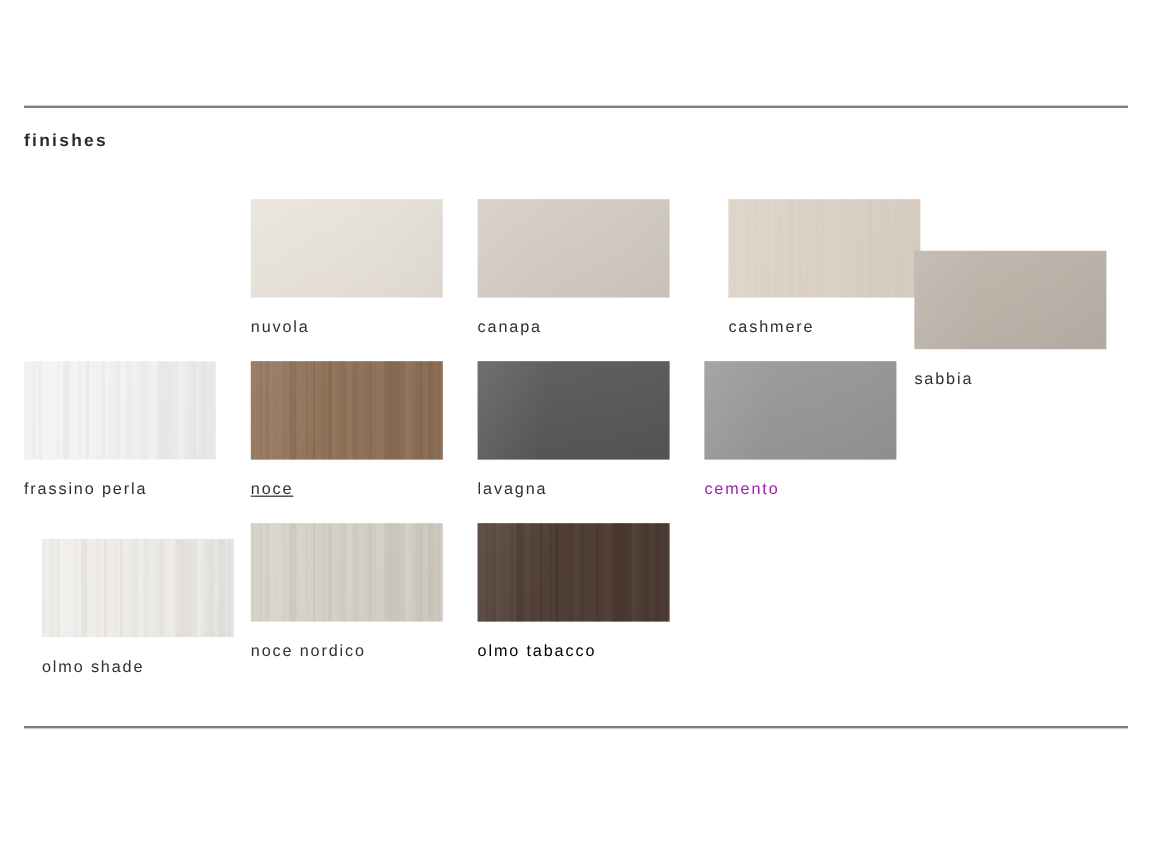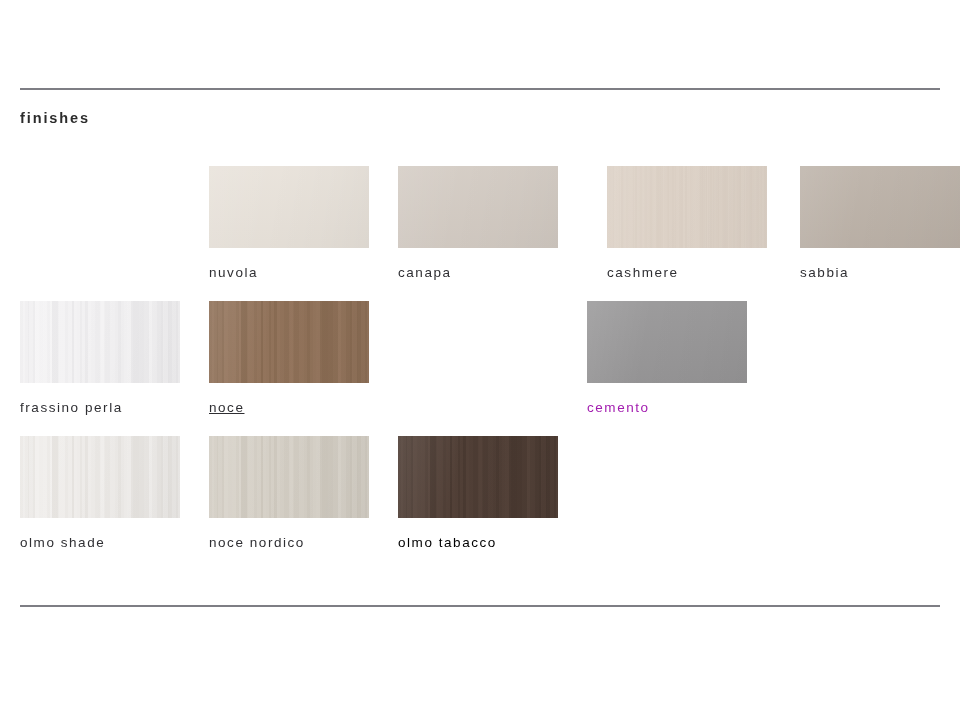--- a/index.html
+++ b/index.html
@@ -111,21 +111,21 @@
           </div>
           <div class="label" style="color: rgb(47, 47, 51);">nuvola</div>
         </div>
         <div class="cell" style="left: 575px; margin-left: 12px;">
           <div class="swatch" style="background-color: rgb(222, 211, 200);">
             <div class="grain" style="background-image: linear-gradient(90deg, rgba(210, 198, 186, 0.196) 0%, rgba(210, 198, 186, 0.196) 0.89%, rgba(210, 198, 186, 0.086) 0.89%, rgba(210, 198, 186, 0.086) 1.41%, rgba(210, 198, 186, 0.176) 1.41%, rgba(210, 198, 186, 0.176) 2.25%, rgba(210, 198, 186, 0.31) 2.25%, rgba(210, 198, 186, 0.31) 2.73%, rgba(210, 198, 186, 0.145) 2.73%, rgba(210, 198, 186, 0.145) 3.72%, rgba(210, 198, 186, 0.275) 3.72%, rgba(210, 198, 186, 0.275) 4.4%, rgba(210, 198, 186, 0.027) 4.4%, rgba(210, 198, 186, 0.027) 5.46%, rgba(210, 198, 186, 0.082) 5.46%, rgba(210, 198, 186, 0.082) 6.36%, rgba(210, 198, 186, 0.055) 6.36%, rgba(210, 198, 186, 0.055) 7.43%, rgba(210, 198, 186, 0.173) 7.43%, rgba(210, 198, 186, 0.173) 8.39%, rgba(210, 198, 186, 0.02) 8.39%, rgba(210, 198, 186, 0.02) 8.97%, rgba(210, 198, 186, 0.337) 8.97%, rgba(210, 198, 186, 0.337) 10.31%, rgba(210, 198, 186, 0.157) 10.31%, rgba(210, 198, 186, 0.157) 10.83%, rgba(210, 198, 186, 0.067) 10.83%, rgba(210, 198, 186, 0.067) 12.18%, rgba(210, 198, 186, 0.192) 12.18%, rgba(210, 198, 186, 0.192) 13%, rgba(210, 198, 186, 0.098) 13%, rgba(210, 198, 186, 0.098) 14.07%, rgba(210, 198, 186, 0.345) 14.07%, rgba(210, 198, 186, 0.345) 14.64%, rgba(210, 198, 186, 0.082) 14.64%, rgba(210, 198, 186, 0.082) 15.49%, rgba(210, 198, 186, 0.118) 15.49%, rgba(210, 198, 186, 0.118) 16.44%, rgba(210, 198, 186, 0.27) 16.44%, rgba(210, 198, 186, 0.27) 16.99%, rgba(210, 198, 186, 0.12) 16.99%, rgba(210, 198, 186, 0.12) 17.74%, rgba(210, 198, 186, 0.325) 17.74%, rgba(210, 198, 186, 0.325) 18.22%, rgba(210, 198, 186, 0.31) 18.22%, rgba(210, 198, 186, 0.31) 18.86%, rgba(210, 198, 186, 0.082) 18.86%, rgba(210, 198, 186, 0.082) 19.73%, rgba(210, 198, 186, 0.14) 19.73%, rgba(210, 198, 186, 0.14) 20.73%, rgba(210, 198, 186, 0.227) 20.73%, rgba(210, 198, 186, 0.227) 21.89%, rgba(210, 198, 186, 0.08) 21.89%, rgba(210, 198, 186, 0.08) 22.43%, rgba(210, 198, 186, 0.03) 22.43%, rgba(210, 198, 186, 0.03) 23.28%, rgba(210, 198, 186, 0.145) 23.28%, rgba(210, 198, 186, 0.145) 23.73%, rgba(210, 198, 186, 0.227) 23.73%, rgba(210, 198, 186, 0.227) 24.81%, rgba(210, 198, 186, 0.114) 24.81%, rgba(210, 198, 186, 0.114) 26.16%, rgba(210, 198, 186, 0.173) 26.16%, rgba(210, 198, 186, 0.173) 27%, rgba(210, 198, 186, 0.294) 27%, rgba(210, 198, 186, 0.294) 27.84%, rgba(210, 198, 186, 0.153) 27.84%, rgba(210, 198, 186, 0.153) 28.69%, rgba(210, 198, 186, 0.082) 28.69%, rgba(210, 198, 186, 0.082) 29.35%, rgba(210, 198, 186, 0.047) 29.35%, rgba(210, 198, 186, 0.047) 30.5%, rgba(210, 198, 186, 0.267) 30.5%, rgba(210, 198, 186, 0.267) 31.17%, rgba(210, 198, 186, 0.337) 31.17%, rgba(210, 198, 186, 0.337) 32.43%, rgba(210, 198, 186, 0.3) 32.43%, rgba(210, 198, 186, 0.3) 33.75%, rgba(210, 198, 186, 0.224) 33.75%, rgba(210, 198, 186, 0.224) 34.9%, rgba(210, 198, 186, 0.008) 34.9%, rgba(210, 198, 186, 0.008) 35.85%, rgba(210, 198, 186, 0.125) 35.85%, rgba(210, 198, 186, 0.125) 36.58%, rgba(210, 198, 186, 0.137) 36.58%, rgba(210, 198, 186, 0.137) 37.19%, rgba(210, 198, 186, 0.26) 37.19%, rgba(210, 198, 186, 0.26) 38.28%, rgba(210, 198, 186, 0.333) 38.28%, rgba(210, 198, 186, 0.333) 38.95%, rgba(210, 198, 186, 0.125) 38.95%, rgba(210, 198, 186, 0.125) 39.35%, rgba(210, 198, 186, 0.153) 39.35%, rgba(210, 198, 186, 0.153) 40.34%, rgba(210, 198, 186, 0.345) 40.34%, rgba(210, 198, 186, 0.345) 40.83%, rgba(210, 198, 186, 0.306) 40.83%, rgba(210, 198, 186, 0.306) 41.68%, rgba(210, 198, 186, 0.165) 41.68%, rgba(210, 198, 186, 0.165) 42.67%, rgba(210, 198, 186, 0.28) 42.67%, rgba(210, 198, 186, 0.28) 43.2%, rgba(210, 198, 186, 0.094) 43.2%, rgba(210, 198, 186, 0.094) 44.49%, rgba(210, 198, 186, 0.055) 44.49%, rgba(210, 198, 186, 0.055) 44.92%, rgba(210, 198, 186, 0.243) 44.92%, rgba(210, 198, 186, 0.243) 46.02%, rgba(210, 198, 186, 0.306) 46.02%, rgba(210, 198, 186, 0.306) 47.09%, rgba(210, 198, 186, 0.29) 47.09%, rgba(210, 198, 186, 0.29) 47.71%, rgba(210, 198, 186, 0.01) 47.71%, rgba(210, 198, 186, 0.01) 48.28%, rgba(210, 198, 186, 0.008) 48.28%, rgba(210, 198, 186, 0.008) 48.77%, rgba(210, 198, 186, 0.29) 48.77%, rgba(210, 198, 186, 0.29) 49.7%, rgba(210, 198, 186, 0.05) 49.7%, rgba(210, 198, 186, 0.05) 50.95%, rgba(210, 198, 186, 0.02) 50.95%, rgba(210, 198, 186, 0.02) 51.84%, rgba(210, 198, 186, 0.173) 51.84%, rgba(210, 198, 186, 0.173) 52.52%, rgba(210, 198, 186, 0.125) 52.52%, rgba(210, 198, 186, 0.125) 52.98%, rgba(210, 198, 186, 0.106) 52.98%, rgba(210, 198, 186, 0.106) 53.61%, rgba(210, 198, 186, 0.047) 53.61%, rgba(210, 198, 186, 0.047) 54.8%, rgba(210, 198, 186, 0) 54.8%, rgba(210, 198, 186, 0) 55.37%, rgba(210, 198, 186, 0.03) 55.37%, rgba(210, 198, 186, 0.03) 56.39%, rgba(210, 198, 186, 0.04) 56.39%, rgba(210, 198, 186, 0.04) 57.2%, rgba(210, 198, 186, 0.145) 57.2%, rgba(210, 198, 186, 0.145) 58.07%, rgba(210, 198, 186, 0.267) 58.07%, rgba(210, 198, 186, 0.267) 58.48%, rgba(210, 198, 186, 0.26) 58.48%, rgba(210, 198, 186, 0.26) 59.33%, rgba(210, 198, 186, 0.325) 59.33%, rgba(210, 198, 186, 0.325) 60.07%, rgba(210, 198, 186, 0.224) 60.07%, rgba(210, 198, 186, 0.224) 61.19%, rgba(210, 198, 186, 0.125) 61.19%, rgba(210, 198, 186, 0.125) 61.86%, rgba(210, 198, 186, 0.31) 61.86%, rgba(210, 198, 186, 0.31) 62.33%, rgba(210, 198, 186, 0.024) 62.33%, rgba(210, 198, 186, 0.024) 62.82%, rgba(210, 198, 186, 0.106) 62.82%, rgba(210, 198, 186, 0.106) 63.4%, rgba(210, 198, 186, 0.21) 63.4%, rgba(210, 198, 186, 0.21) 63.83%, rgba(210, 198, 186, 0.133) 63.83%, rgba(210, 198, 186, 0.133) 64.67%, rgba(210, 198, 186, 0.318) 64.67%, rgba(210, 198, 186, 0.318) 65.61%, rgba(210, 198, 186, 0.15) 65.61%, rgba(210, 198, 186, 0.15) 66.54%, rgba(210, 198, 186, 0.314) 66.54%, rgba(210, 198, 186, 0.314) 67.06%, rgba(210, 198, 186, 0.176) 67.06%, rgba(210, 198, 186, 0.176) 68.12%, rgba(210, 198, 186, 0.235) 68.12%, rgba(210, 198, 186, 0.235) 69.43%, rgba(210, 198, 186, 0.337) 69.43%, rgba(210, 198, 186, 0.337) 70.29%, rgba(210, 198, 186, 0.145) 70.29%, rgba(210, 198, 186, 0.145) 71.57%, rgba(210, 198, 186, 0.247) 71.57%, rgba(210, 198, 186, 0.247) 72.47%, rgba(210, 198, 186, 0.32) 72.47%, rgba(210, 198, 186, 0.32) 73.66%, rgba(210, 198, 186, 0.345) 73.66%, rgba(210, 198, 186, 0.345) 74.6%, rgba(210, 198, 186, 0.29) 74.6%, rgba(210, 198, 186, 0.29) 75.64%, rgba(210, 198, 186, 0.027) 75.64%, rgba(210, 198, 186, 0.027) 76.48%, rgba(210, 198, 186, 0.192) 76.48%, rgba(210, 198, 186, 0.192) 77.85%, rgba(210, 198, 186, 0.137) 77.85%, rgba(210, 198, 186, 0.137) 78.9%, rgba(210, 198, 186, 0.275) 78.9%, rgba(210, 198, 186, 0.275) 80.05%, rgba(210, 198, 186, 0.157) 80.05%, rgba(210, 198, 186, 0.157) 80.96%, rgba(210, 198, 186, 0.255) 80.96%, rgba(210, 198, 186, 0.255) 82.24%, rgba(210, 198, 186, 0.13) 82.24%, rgba(210, 198, 186, 0.13) 82.69%, rgba(210, 198, 186, 0.345) 82.69%, rgba(210, 198, 186, 0.345) 83.56%, rgba(210, 198, 186, 0.055) 83.56%, rgba(210, 198, 186, 0.055) 84.62%, rgba(210, 198, 186, 0.06) 84.62%, rgba(210, 198, 186, 0.06) 85.69%, rgba(210, 198, 186, 0.184) 85.69%, rgba(210, 198, 186, 0.184) 86.29%, rgba(210, 198, 186, 0.008) 86.29%, rgba(210, 198, 186, 0.008) 87.01%, rgba(210, 198, 186, 0.18) 87.01%, rgba(210, 198, 186, 0.18) 88.37%, rgba(210, 198, 186, 0.137) 88.37%, rgba(210, 198, 186, 0.137) 88.8%, rgba(210, 198, 186, 0.23) 88.8%, rgba(210, 198, 186, 0.23) 89.39%, rgba(210, 198, 186, 0.26) 89.39%, rgba(210, 198, 186, 0.26) 90.02%, rgba(210, 198, 186, 0.318) 90.02%, rgba(210, 198, 186, 0.318) 90.73%, rgba(210, 198, 186, 0.137) 90.73%, rgba(210, 198, 186, 0.137) 91.72%, rgba(210, 198, 186, 0.063) 91.72%, rgba(210, 198, 186, 0.063) 92.95%, rgba(210, 198, 186, 0.145) 92.95%, rgba(210, 198, 186, 0.145) 93.7%, rgba(210, 198, 186, 0.2) 93.7%, rgba(210, 198, 186, 0.2) 94.99%, rgba(210, 198, 186, 0.06) 94.99%, rgba(210, 198, 186, 0.06) 95.48%, rgba(210, 198, 186, 0.086) 95.48%, rgba(210, 198, 186, 0.086) 96.36%, rgba(210, 198, 186, 0.176) 96.36%, rgba(210, 198, 186, 0.176) 97.16%, rgba(210, 198, 186, 0.01) 97.16%, rgba(210, 198, 186, 0.01) 97.9%, rgba(210, 198, 186, 0.26) 97.9%, rgba(210, 198, 186, 0.26) 98.36%, rgba(210, 198, 186, 0.192) 98.36%, rgba(210, 198, 186, 0.192) 99.21%, rgba(210, 198, 186, 0.035) 99.21%, rgba(210, 198, 186, 0.035) 100%);"></div>
             <div class="sheen"></div>
           </div>
           <div class="label" style="color: rgb(47, 47, 51);">cashmere</div>
         </div>
-        <div class="cell" style="left: 780px;">
+        <div class="cell" style="left: 742px; margin-top: 43px;">
           <div class="swatch" style="background-color: rgb(188, 178, 168);">
             <div class="grain" style="background-image: linear-gradient(rgba(255, 255, 255, 0.05), rgba(0, 0, 0, 0.02));"></div>
             <div class="sheen"></div>
           </div>
           <div class="label" style="color: rgb(47, 47, 51);">sabbia</div>
         </div>
       </div>
       <div class="row">
         <div class="cell" style="left: 0px;">
           <div class="swatch" style="background-color: rgb(246, 245, 246);">
@@ -134,30 +134,37 @@
           </div>
           <div class="label" style="color: rgb(47, 47, 51);">frassino perla</div>
         </div>
         <div class="cell" style="left: 189px;">
           <div class="swatch" style="background-color: rgb(150, 119, 95);">
             <div class="grain" style="background-image: linear-gradient(90deg, rgba(125, 97, 72, 0.337) 0%, rgba(125, 97, 72, 0.337) 2.07%, rgba(125, 97, 72, 0.145) 2.07%, rgba(125, 97, 72, 0.145) 2.94%, rgba(125, 97, 72, 0.306) 2.94%, rgba(125, 97, 72, 0.306) 4.86%, rgba(125, 97, 72, 0.525) 4.86%, rgba(125, 97, 72, 0.525) 5.61%, rgba(125, 97, 72, 0.247) 5.61%, rgba(125, 97, 72, 0.247) 7.99%, rgba(125, 97, 72, 0.47) 7.99%, rgba(125, 97, 72, 0.47) 9.4%, rgba(125, 97, 72, 0.047) 9.4%, rgba(125, 97, 72, 0.047) 12.01%, rgba(125, 97, 72, 0.14) 12.01%, rgba(125, 97, 72, 0.14) 14.1%, rgba(125, 97, 72, 0.094) 14.1%, rgba(125, 97, 72, 0.094) 16.75%, rgba(125, 97, 72, 0.29) 16.75%, rgba(125, 97, 72, 0.29) 19.05%, rgba(125, 97, 72, 0.03) 19.05%, rgba(125, 97, 72, 0.03) 20.11%, rgba(125, 97, 72, 0.58) 20.11%, rgba(125, 97, 72, 0.58) 23.62%, rgba(125, 97, 72, 0.267) 23.62%, rgba(125, 97, 72, 0.267) 24.5%, rgba(125, 97, 72, 0.114) 24.5%, rgba(125, 97, 72, 0.114) 28.06%, rgba(125, 97, 72, 0.33) 28.06%, rgba(125, 97, 72, 0.33) 29.9%, rgba(125, 97, 72, 0.17) 29.9%, rgba(125, 97, 72, 0.17) 32.55%, rgba(125, 97, 72, 0.592) 32.55%, rgba(125, 97, 72, 0.592) 33.6%, rgba(125, 97, 72, 0.14) 33.6%, rgba(125, 97, 72, 0.14) 35.52%, rgba(125, 97, 72, 0.196) 35.52%, rgba(125, 97, 72, 0.196) 37.77%, rgba(125, 97, 72, 0.463) 37.77%, rgba(125, 97, 72, 0.463) 38.77%, rgba(125, 97, 72, 0.21) 38.77%, rgba(125, 97, 72, 0.21) 40.39%, rgba(125, 97, 72, 0.557) 40.39%, rgba(125, 97, 72, 0.557) 41.15%, rgba(125, 97, 72, 0.53) 41.15%, rgba(125, 97, 72, 0.53) 42.41%, rgba(125, 97, 72, 0.14) 42.41%, rgba(125, 97, 72, 0.14) 44.42%, rgba(125, 97, 72, 0.24) 44.42%, rgba(125, 97, 72, 0.24) 46.85%, rgba(125, 97, 72, 0.392) 46.85%, rgba(125, 97, 72, 0.392) 49.77%, rgba(125, 97, 72, 0.133) 49.77%, rgba(125, 97, 72, 0.133) 50.71%, rgba(125, 97, 72, 0.055) 50.71%, rgba(125, 97, 72, 0.055) 52.65%, rgba(125, 97, 72, 0.247) 52.65%, rgba(125, 97, 72, 0.247) 53.3%, rgba(125, 97, 72, 0.39) 53.3%, rgba(125, 97, 72, 0.39) 55.98%, rgba(125, 97, 72, 0.196) 55.98%, rgba(125, 97, 72, 0.196) 59.54%, rgba(125, 97, 72, 0.298) 59.54%, rgba(125, 97, 72, 0.298) 61.44%, rgba(125, 97, 72, 0.5) 61.44%, rgba(125, 97, 72, 0.5) 63.35%, rgba(125, 97, 72, 0.263) 63.35%, rgba(125, 97, 72, 0.263) 65.29%, rgba(125, 97, 72, 0.14) 65.29%, rgba(125, 97, 72, 0.14) 66.63%, rgba(125, 97, 72, 0.08) 66.63%, rgba(125, 97, 72, 0.08) 69.51%, rgba(125, 97, 72, 0.46) 69.51%, rgba(125, 97, 72, 0.46) 70.88%, rgba(125, 97, 72, 0.58) 70.88%, rgba(125, 97, 72, 0.58) 74.12%, rgba(125, 97, 72, 0.518) 74.12%, rgba(125, 97, 72, 0.518) 77.59%, rgba(125, 97, 72, 0.384) 77.59%, rgba(125, 97, 72, 0.384) 80.48%, rgba(125, 97, 72, 0.016) 80.48%, rgba(125, 97, 72, 0.016) 82.75%, rgba(125, 97, 72, 0.216) 82.75%, rgba(125, 97, 72, 0.216) 84.29%, rgba(125, 97, 72, 0.235) 84.29%, rgba(125, 97, 72, 0.235) 85.48%, rgba(125, 97, 72, 0.443) 85.48%, rgba(125, 97, 72, 0.443) 88.17%, rgba(125, 97, 72, 0.573) 88.17%, rgba(125, 97, 72, 0.573) 89.53%, rgba(125, 97, 72, 0.216) 89.53%, rgba(125, 97, 72, 0.216) 90.05%, rgba(125, 97, 72, 0.267) 90.05%, rgba(125, 97, 72, 0.267) 92.42%, rgba(125, 97, 72, 0.592) 92.42%, rgba(125, 97, 72, 0.592) 93.21%, rgba(125, 97, 72, 0.52) 93.21%, rgba(125, 97, 72, 0.52) 95.17%, rgba(125, 97, 72, 0.282) 95.17%, rgba(125, 97, 72, 0.282) 97.55%, rgba(125, 97, 72, 0.475) 97.55%, rgba(125, 97, 72, 0.475) 98.45%, rgba(125, 97, 72, 0.16) 98.45%, rgba(125, 97, 72, 0.16) 100%);"></div>
             <div class="sheen"></div>
           </div>
           <div class="label" style="color: rgb(47, 47, 51); text-decoration: underline;">noce</div>
         </div>
+        <div class="cell" style="left: 378px;">
+          <div class="swatch" style="background-color: rgb(89, 87, 86);">
+            <div class="grain" style="background-image: linear-gradient(rgba(255, 255, 255, 0.05), rgba(0, 0, 0, 0.02));"></div>
+            <div class="sheen"></div>
+          </div>
+          <div class="label" style="color: rgb(47, 47, 51);">lavagna</div>
+        </div>
         <div class="cell" style="left: 567px;">
           <div class="swatch" style="background-color: rgb(151, 150, 151);">
             <div class="grain" style="background-image: linear-gradient(rgba(255, 255, 255, 0.05), rgba(0, 0, 0, 0.02));"></div>
             <div class="sheen"></div>
           </div>
           <div class="label" style="color: #a21caf;">cemento</div>
         </div>
       </div>
       <div class="row">
-        <div class="cell" style="left: 0px;">
+        <div class="cell" style="left: 15px; margin-top: 13px;">
           <div class="swatch" style="background-color: rgb(242, 240, 238);">
             <div class="grain" style="background-image: linear-gradient(90deg, rgba(226, 223, 219, 0.447) 0%, rgba(226, 223, 219, 0.447) 2.07%, rgba(226, 223, 219, 0.196) 2.07%, rgba(226, 223, 219, 0.196) 2.94%, rgba(226, 223, 219, 0.404) 2.94%, rgba(226, 223, 219, 0.404) 4.86%, rgba(226, 223, 219, 0.7) 4.86%, rgba(226, 223, 219, 0.7) 5.61%, rgba(226, 223, 219, 0.33) 5.61%, rgba(226, 223, 219, 0.33) 7.99%, rgba(226, 223, 219, 0.624) 7.99%, rgba(226, 223, 219, 0.624) 9.4%, rgba(226, 223, 219, 0.063) 9.4%, rgba(226, 223, 219, 0.063) 12.01%, rgba(226, 223, 219, 0.19) 12.01%, rgba(226, 223, 219, 0.19) 14.1%, rgba(226, 223, 219, 0.125) 14.1%, rgba(226, 223, 219, 0.125) 16.75%, rgba(226, 223, 219, 0.39) 16.75%, rgba(226, 223, 219, 0.39) 19.05%, rgba(226, 223, 219, 0.04) 19.05%, rgba(226, 223, 219, 0.04) 20.11%, rgba(226, 223, 219, 0.776) 20.11%, rgba(226, 223, 219, 0.776) 23.62%, rgba(226, 223, 219, 0.357) 23.62%, rgba(226, 223, 219, 0.357) 24.5%, rgba(226, 223, 219, 0.153) 24.5%, rgba(226, 223, 219, 0.153) 28.06%, rgba(226, 223, 219, 0.44) 28.06%, rgba(226, 223, 219, 0.44) 29.9%, rgba(226, 223, 219, 0.224) 29.9%, rgba(226, 223, 219, 0.224) 32.55%, rgba(226, 223, 219, 0.79) 32.55%, rgba(226, 223, 219, 0.79) 33.6%, rgba(226, 223, 219, 0.184) 33.6%, rgba(226, 223, 219, 0.184) 35.52%, rgba(226, 223, 219, 0.263) 35.52%, rgba(226, 223, 219, 0.263) 37.77%, rgba(226, 223, 219, 0.62) 37.77%, rgba(226, 223, 219, 0.62) 38.77%, rgba(226, 223, 219, 0.28) 38.77%, rgba(226, 223, 219, 0.28) 40.39%, rgba(226, 223, 219, 0.74) 40.39%, rgba(226, 223, 219, 0.74) 41.15%, rgba(226, 223, 219, 0.706) 41.15%, rgba(226, 223, 219, 0.706) 42.41%, rgba(226, 223, 219, 0.19) 42.41%, rgba(226, 223, 219, 0.19) 44.42%, rgba(226, 223, 219, 0.32) 44.42%, rgba(226, 223, 219, 0.32) 46.85%, rgba(226, 223, 219, 0.52) 46.85%, rgba(226, 223, 219, 0.52) 49.77%, rgba(226, 223, 219, 0.18) 49.77%, rgba(226, 223, 219, 0.18) 50.71%, rgba(226, 223, 219, 0.07) 50.71%, rgba(226, 223, 219, 0.07) 52.65%, rgba(226, 223, 219, 0.33) 52.65%, rgba(226, 223, 219, 0.33) 53.3%, rgba(226, 223, 219, 0.518) 53.3%, rgba(226, 223, 219, 0.518) 55.98%, rgba(226, 223, 219, 0.26) 55.98%, rgba(226, 223, 219, 0.26) 59.54%, rgba(226, 223, 219, 0.396) 59.54%, rgba(226, 223, 219, 0.396) 61.44%, rgba(226, 223, 219, 0.67) 61.44%, rgba(226, 223, 219, 0.67) 63.35%, rgba(226, 223, 219, 0.353) 63.35%, rgba(226, 223, 219, 0.353) 65.29%, rgba(226, 223, 219, 0.19) 65.29%, rgba(226, 223, 219, 0.19) 66.63%, rgba(226, 223, 219, 0.106) 66.63%, rgba(226, 223, 219, 0.106) 69.51%, rgba(226, 223, 219, 0.61) 69.51%, rgba(226, 223, 219, 0.61) 70.88%, rgba(226, 223, 219, 0.776) 70.88%, rgba(226, 223, 219, 0.776) 74.12%, rgba(226, 223, 219, 0.686) 74.12%, rgba(226, 223, 219, 0.686) 77.59%, rgba(226, 223, 219, 0.514) 77.59%, rgba(226, 223, 219, 0.514) 80.48%, rgba(226, 223, 219, 0.02) 80.48%, rgba(226, 223, 219, 0.02) 82.75%, rgba(226, 223, 219, 0.286) 82.75%, rgba(226, 223, 219, 0.286) 84.29%, rgba(226, 223, 219, 0.314) 84.29%, rgba(226, 223, 219, 0.314) 85.48%, rgba(226, 223, 219, 0.59) 85.48%, rgba(226, 223, 219, 0.59) 88.17%, rgba(226, 223, 219, 0.765) 88.17%, rgba(226, 223, 219, 0.765) 89.53%, rgba(226, 223, 219, 0.286) 89.53%, rgba(226, 223, 219, 0.286) 90.05%, rgba(226, 223, 219, 0.353) 90.05%, rgba(226, 223, 219, 0.353) 92.42%, rgba(226, 223, 219, 0.792) 92.42%, rgba(226, 223, 219, 0.792) 93.21%, rgba(226, 223, 219, 0.698) 93.21%, rgba(226, 223, 219, 0.698) 95.17%, rgba(226, 223, 219, 0.376) 95.17%, rgba(226, 223, 219, 0.376) 97.55%, rgba(226, 223, 219, 0.635) 97.55%, rgba(226, 223, 219, 0.635) 98.45%, rgba(226, 223, 219, 0.21) 98.45%, rgba(226, 223, 219, 0.21) 100%);"></div>
             <div class="sheen"></div>
           </div>
           <div class="label" style="color: rgb(47, 47, 51);">olmo shade</div>
         </div>
         <div class="cell" style="left: 189px;">
           <div class="swatch" style="background-color: rgb(217, 212, 203);">
             <div class="grain" style="background-image: linear-gradient(90deg, rgba(199, 193, 182, 0.392) 0%, rgba(199, 193, 182, 0.392) 2.07%, rgba(199, 193, 182, 0.173) 2.07%, rgba(199, 193, 182, 0.173) 2.94%, rgba(199, 193, 182, 0.353) 2.94%, rgba(199, 193, 182, 0.353) 4.86%, rgba(199, 193, 182, 0.616) 4.86%, rgba(199, 193, 182, 0.616) 5.61%, rgba(199, 193, 182, 0.286) 5.61%, rgba(199, 193, 182, 0.286) 7.99%, rgba(199, 193, 182, 0.545) 7.99%, rgba(199, 193, 182, 0.545) 9.4%, rgba(199, 193, 182, 0.055) 9.4%, rgba(199, 193, 182, 0.055) 12.01%, rgba(199, 193, 182, 0.165) 12.01%, rgba(199, 193, 182, 0.165) 14.1%, rgba(199, 193, 182, 0.11) 14.1%, rgba(199, 193, 182, 0.11) 16.75%, rgba(199, 193, 182, 0.34) 16.75%, rgba(199, 193, 182, 0.34) 19.05%, rgba(199, 193, 182, 0.035) 19.05%, rgba(199, 193, 182, 0.035) 20.11%, rgba(199, 193, 182, 0.68) 20.11%, rgba(199, 193, 182, 0.68) 23.62%, rgba(199, 193, 182, 0.31) 23.62%, rgba(199, 193, 182, 0.31) 24.5%, rgba(199, 193, 182, 0.133) 24.5%, rgba(199, 193, 182, 0.133) 28.06%, rgba(199, 193, 182, 0.384) 28.06%, rgba(199, 193, 182, 0.384) 29.9%, rgba(199, 193, 182, 0.196) 29.9%, rgba(199, 193, 182, 0.196) 32.55%, rgba(199, 193, 182, 0.69) 32.55%, rgba(199, 193, 182, 0.69) 33.6%, rgba(199, 193, 182, 0.165) 33.6%, rgba(199, 193, 182, 0.165) 35.52%, rgba(199, 193, 182, 0.23) 35.52%, rgba(199, 193, 182, 0.23) 37.77%, rgba(199, 193, 182, 0.54) 37.77%, rgba(199, 193, 182, 0.54) 38.77%, rgba(199, 193, 182, 0.243) 38.77%, rgba(199, 193, 182, 0.243) 40.39%, rgba(199, 193, 182, 0.647) 40.39%, rgba(199, 193, 182, 0.647) 41.15%, rgba(199, 193, 182, 0.62) 41.15%, rgba(199, 193, 182, 0.62) 42.41%, rgba(199, 193, 182, 0.165) 42.41%, rgba(199, 193, 182, 0.165) 44.42%, rgba(199, 193, 182, 0.282) 44.42%, rgba(199, 193, 182, 0.282) 46.85%, rgba(199, 193, 182, 0.46) 46.85%, rgba(199, 193, 182, 0.46) 49.77%, rgba(199, 193, 182, 0.157) 49.77%, rgba(199, 193, 182, 0.157) 50.71%, rgba(199, 193, 182, 0.063) 50.71%, rgba(199, 193, 182, 0.063) 52.65%, rgba(199, 193, 182, 0.29) 52.65%, rgba(199, 193, 182, 0.29) 53.3%, rgba(199, 193, 182, 0.455) 53.3%, rgba(199, 193, 182, 0.455) 55.98%, rgba(199, 193, 182, 0.227) 55.98%, rgba(199, 193, 182, 0.227) 59.54%, rgba(199, 193, 182, 0.345) 59.54%, rgba(199, 193, 182, 0.345) 61.44%, rgba(199, 193, 182, 0.59) 61.44%, rgba(199, 193, 182, 0.59) 63.35%, rgba(199, 193, 182, 0.31) 63.35%, rgba(199, 193, 182, 0.31) 65.29%, rgba(199, 193, 182, 0.165) 65.29%, rgba(199, 193, 182, 0.165) 66.63%, rgba(199, 193, 182, 0.09) 66.63%, rgba(199, 193, 182, 0.09) 69.51%, rgba(199, 193, 182, 0.537) 69.51%, rgba(199, 193, 182, 0.537) 70.88%, rgba(199, 193, 182, 0.68) 70.88%, rgba(199, 193, 182, 0.68) 74.12%, rgba(199, 193, 182, 0.604) 74.12%, rgba(199, 193, 182, 0.604) 77.59%, rgba(199, 193, 182, 0.447) 77.59%, rgba(199, 193, 182, 0.447) 80.48%, rgba(199, 193, 182, 0.016) 80.48%, rgba(199, 193, 182, 0.016) 82.75%, rgba(199, 193, 182, 0.25) 82.75%, rgba(199, 193, 182, 0.25) 84.29%, rgba(199, 193, 182, 0.275) 84.29%, rgba(199, 193, 182, 0.275) 85.48%, rgba(199, 193, 182, 0.518) 85.48%, rgba(199, 193, 182, 0.518) 88.17%, rgba(199, 193, 182, 0.67) 88.17%, rgba(199, 193, 182, 0.67) 89.53%, rgba(199, 193, 182, 0.25) 89.53%, rgba(199, 193, 182, 0.25) 90.05%, rgba(199, 193, 182, 0.31) 90.05%, rgba(199, 193, 182, 0.31) 92.42%, rgba(199, 193, 182, 0.694) 92.42%, rgba(199, 193, 182, 0.694) 93.21%, rgba(199, 193, 182, 0.61) 93.21%, rgba(199, 193, 182, 0.61) 95.17%, rgba(199, 193, 182, 0.33) 95.17%, rgba(199, 193, 182, 0.33) 97.55%, rgba(199, 193, 182, 0.557) 97.55%, rgba(199, 193, 182, 0.557) 98.45%, rgba(199, 193, 182, 0.184) 98.45%, rgba(199, 193, 182, 0.184) 100%);"></div>
             <div class="sheen"></div>

